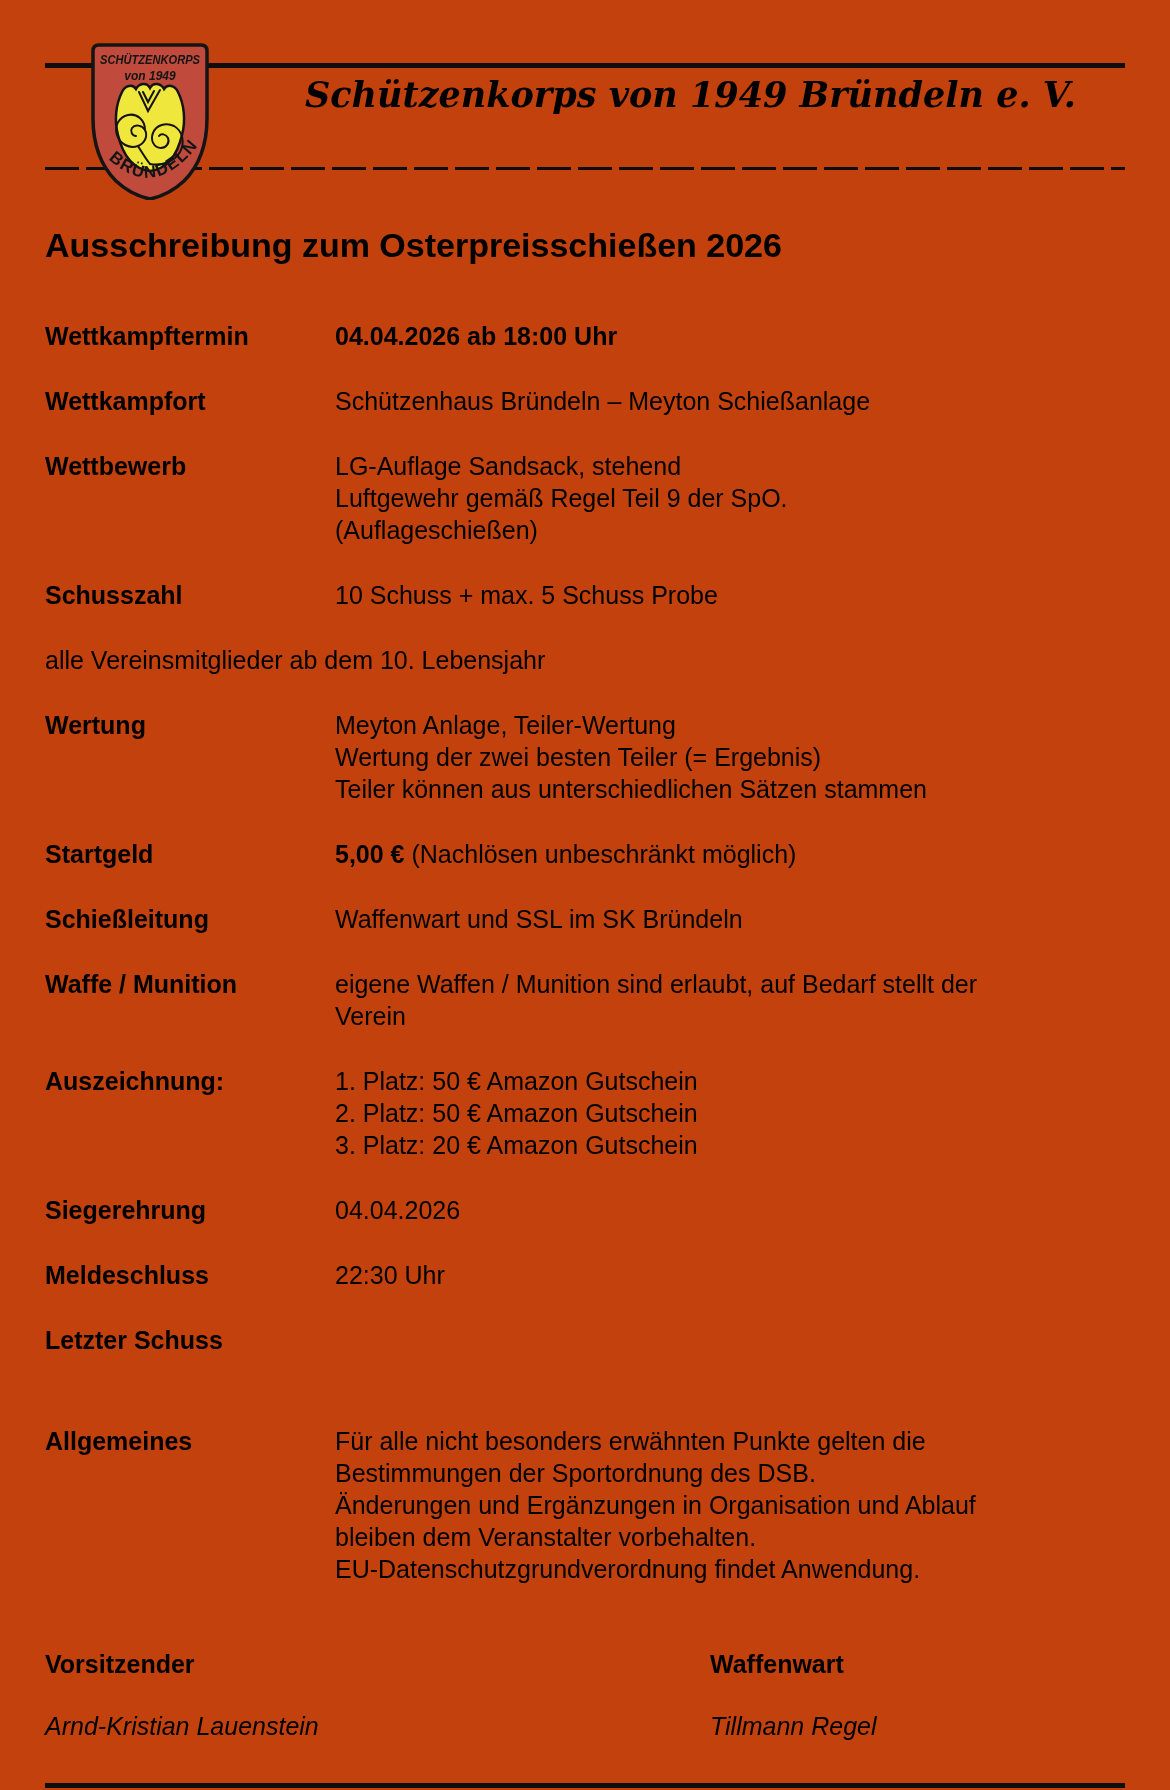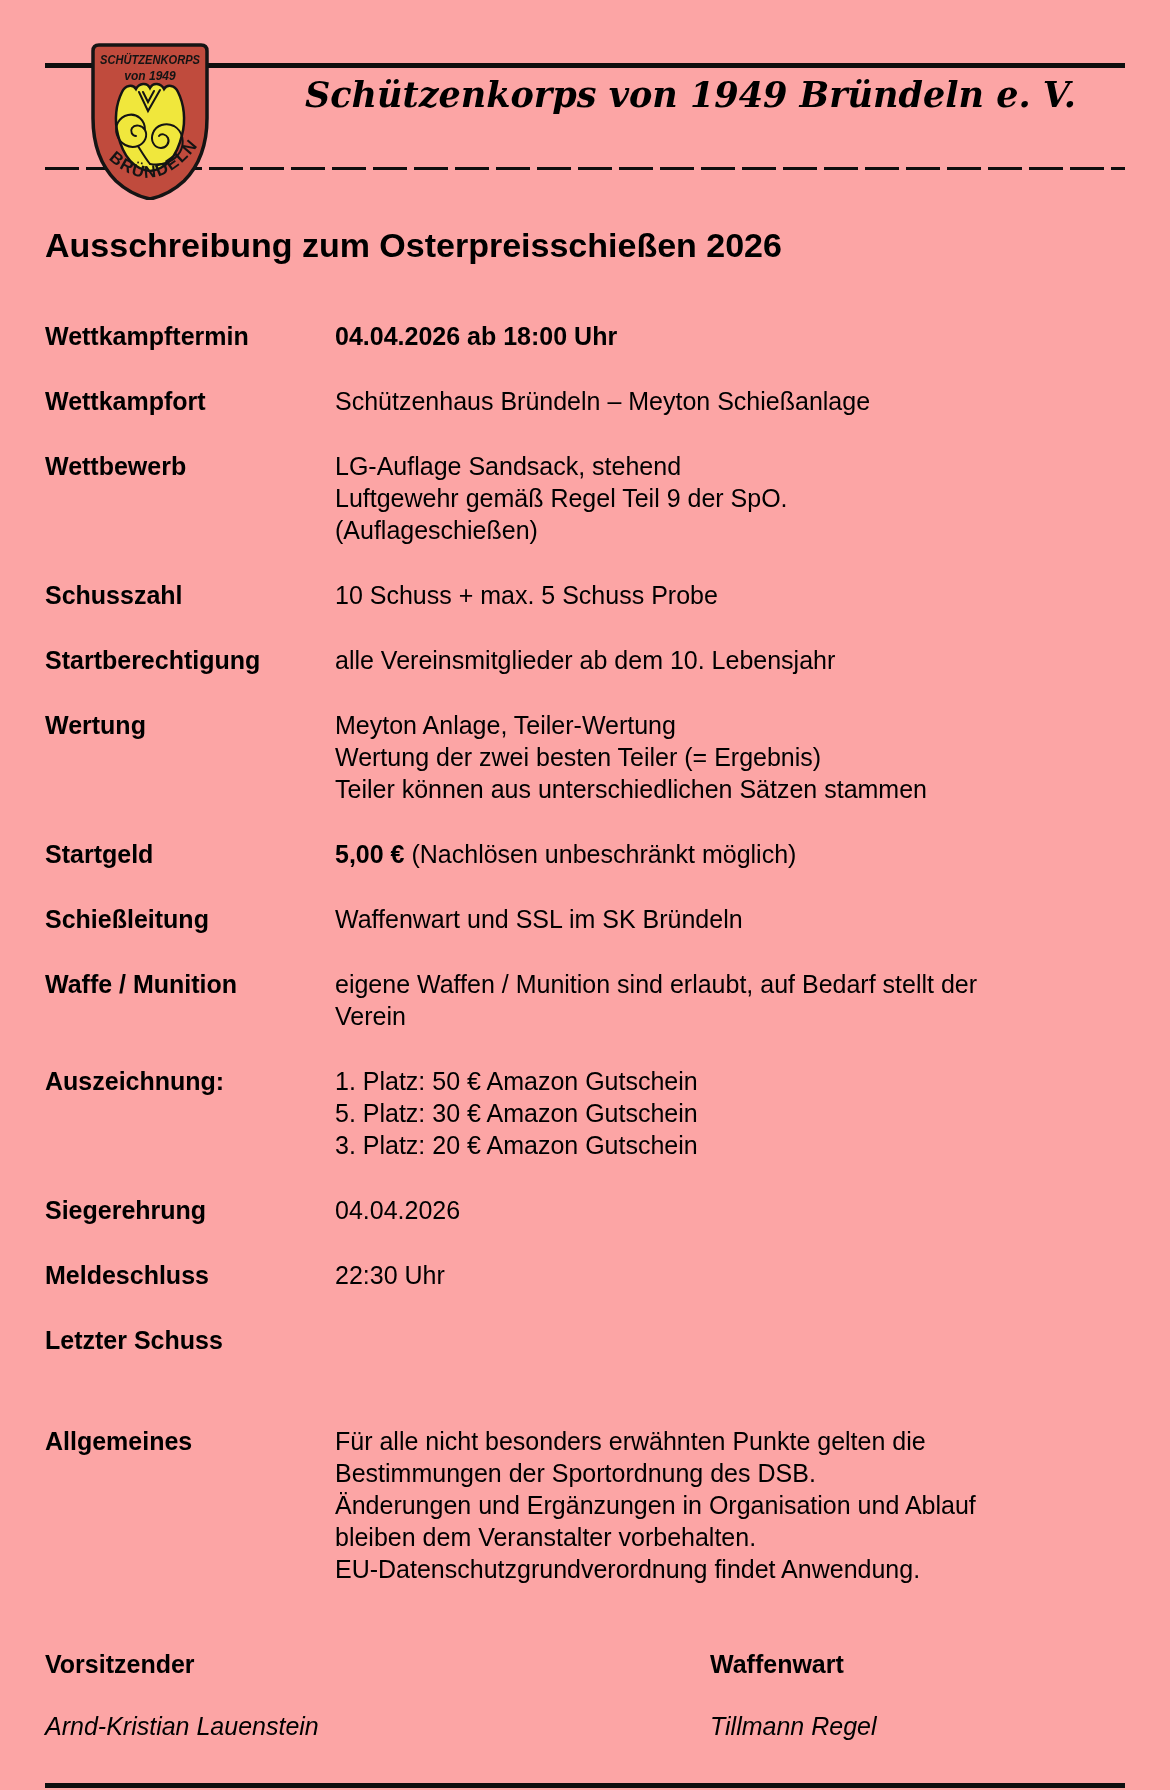--- a/index.html
+++ b/index.html
@@ -1,19 +1,19 @@
 <!DOCTYPE html>
 <html lang="de"><head>
 <meta charset="utf-8">
 <style>
   html,body{margin:0;padding:0;background:#ffffff;}
   .page{
     position:relative;
     width:1170px;height:1790px;
-    background:#fca5a5;
+    background:#c2410c;
     font-family:"Liberation Sans",sans-serif;
     color:#000;
     overflow:hidden;
   }
   
   .rule-top{position:absolute;left:45px;top:63px;width:1080px;height:5px;background:#0e0e0e;}
   .rule-dashed{
     position:absolute;left:45px;top:167px;width:1080px;height:3px;
     background:repeating-linear-gradient(90deg,#0e0e0e 0,#0e0e0e 34px,transparent 34px,transparent 41px);
   }
@@ -94,21 +94,20 @@
         <div>(Auflageschießen)</div>
       </div>
     </div>
 
     <div class="row">
       <div class="label">Schusszahl</div>
       <div class="value">10 Schuss + max. 5 Schuss Probe</div>
     </div>
 
     <div class="row">
-      <div class="label">Startberechtigung</div>
       <div class="value">alle Vereinsmitglieder ab dem 10. Lebensjahr</div>
     </div>
 
     <div class="row">
       <div class="label">Wertung</div>
       <div class="value">
         <div>Meyton Anlage, Teiler-Wertung</div>
         <div>Wertung der zwei besten Teiler (= Ergebnis)</div>
         <div>Teiler können aus unterschiedlichen Sätzen stammen</div>
       </div>
@@ -129,21 +128,21 @@
       <div class="value">
         <div>eigene Waffen / Munition sind erlaubt, auf Bedarf stellt der</div>
         <div>Verein</div>
       </div>
     </div>
 
     <div class="row">
       <div class="label">Auszeichnung:</div>
       <div class="value">
         <div>1. Platz: 50 € Amazon Gutschein</div>
-        <div>5. Platz: 30 € Amazon Gutschein</div>
+        <div>2. Platz: 50 € Amazon Gutschein</div>
         <div>3. Platz: 20 € Amazon Gutschein</div>
       </div>
     </div>
 
     <div class="row">
       <div class="label">Siegerehrung</div>
       <div class="value">04.04.2026</div>
     </div>
 
     <div class="row">

